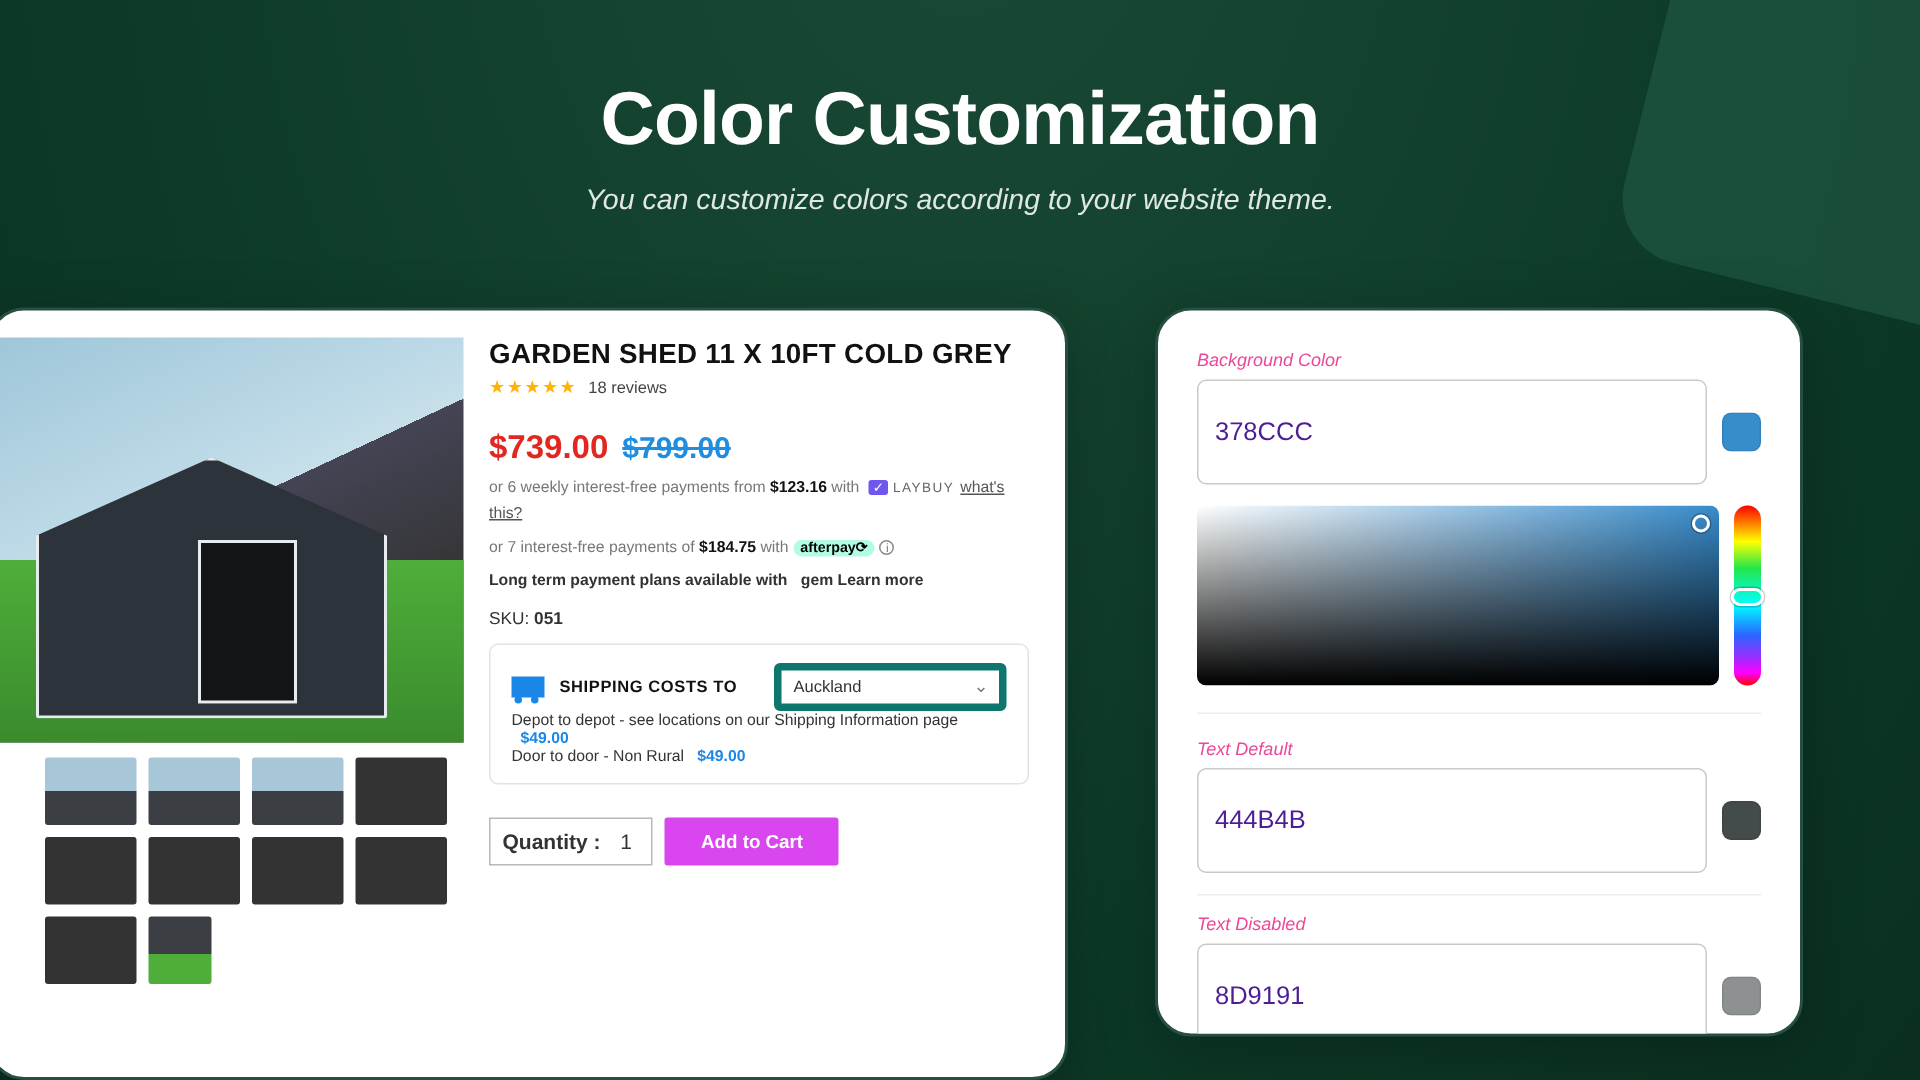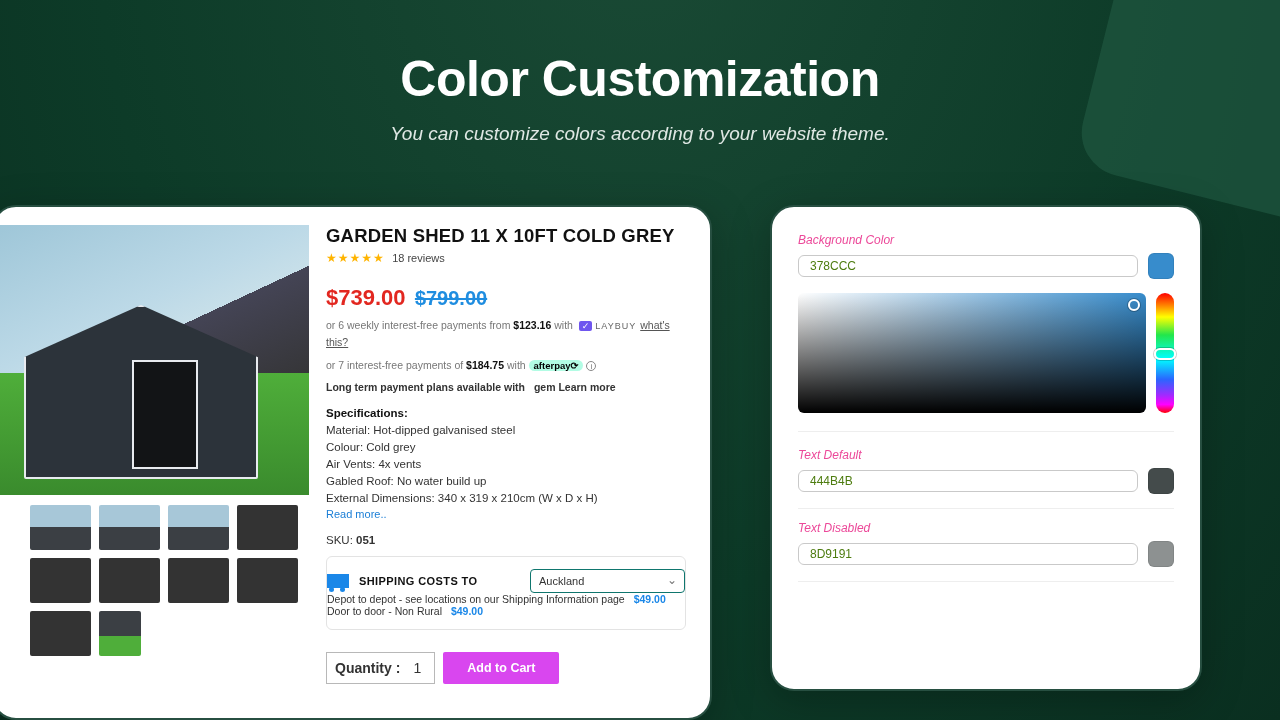--- a/index.html
+++ b/index.html
@@ -70,47 +70,47 @@
   .fin .lb-txt{ color:#666; letter-spacing:1px; font-size:9px; }
   .fin .wt{ text-decoration:underline; margin-left:4px; color:#555;}
   .fin .ap{ background:#b2fce4; color:#000; border-radius:8px; padding:0 5px; font-weight:700; font-size:9.5px;}
   .fin .info-ico{ display:inline-block;border:1px solid #888;border-radius:50%;width:10px;height:10px;font-size:8px;text-align:center;line-height:9px;color:#777;margin-left:3px;}
   .lt-row{ color:#333; font-size:10.5px; font-weight:700; margin-top:8px;}
   .specs{ margin-top:14px; font-size:11.5px; color:#333;}
   .specs b{color:#111;}
   .specs p{ margin-top:5px;}
   .rm{ color:#1a7ed6; font-size:11px; margin-top:4px; display:inline-block;}
   .sku{ font-size:11.5px; margin-top:14px; color:#333;}
-  .ship-box{ border:1px solid #e3e3e3; border-radius:6px; margin-top:10px; padding:12px 0;}
+  .ship-box{ border:1px solid #e3e3e3; border-radius:6px; margin-top:10px; padding:12px 14px;}
   .ship-head{ display:flex; align-items:center; gap:10px;}
   .truck{ width:22px;height:14px;background:#1a87e8;position:relative;}
   .truck::after{content:"";position:absolute;left:2px;bottom:-4px;width:5px;height:5px;background:#1a87e8;border-radius:50%;box-shadow:11px 0 #1a87e8;}
   .ship-title{ font-size:11px; font-weight:800; letter-spacing:.4px; color:#111;}
-  .ship-select{ margin-left:auto; border:1px solid #0f766e; border-radius:4px; padding:5px 22px 5px 8px; font-size:11px; color:#333; background:#fff; position:relative; width:155px;}
+  .ship-select{ margin-left:auto; border:5px solid #0f766e; border-radius:4px; padding:5px 22px 5px 8px; font-size:11px; color:#333; background:#fff; position:relative; width:155px;}
   .ship-select::after{content:"⌄"; position:absolute; right:7px; top:3px; color:#777; font-size:12px;}
   .ship-line{ font-size:10.5px; color:#333; }
   .ship-line .pr{ color:#1a87e8; font-weight:700; margin-left:6px;}
   .cart-row{ display:flex; gap:8px; margin-top:22px; align-items:stretch;}
   .qty{ border:1px solid #b8b8b8; padding:7px 8px; font-size:14px; color:#333; display:flex; align-items:center; gap:8px;}
   .qty b{font-weight:600;}
   .qty-val{ width:18px; text-align:center;}
   .atc{ background:#d946ef; color:#fff; border:none; padding:9px 24px; font-size:12.5px; font-weight:600; border-radius:2px;}
 
   
   .card-right{
     position:absolute; right:78px; top:0; width:432px; height:486px;
     background:#fff; border-radius:24px; border:2px solid #274f41;
     box-shadow:0 10px 40px rgba(0,0,0,.25);
     padding:26px 26px 22px;
     overflow:hidden;
   }
   .cr-row{ margin-bottom:14px; }
   .cr-label{ font-size:12px; color:#ec4899; margin-bottom:6px;font-style:italic;}
   .cr-field{ display:flex; gap:10px; align-items:center;}
-  .cr-input{ flex:1; border:1px solid #c9c9c9; border-radius:6px; padding:3px 11px; font-size:12px; color:#4d7c0f; background:#fff;}
+  .cr-input{ flex:1; border:1px solid #c9c9c9; border-radius:6px; padding:24px 11px; font-size:17px; color:#4c1d95; background:#fff;}
   .cr-sw{ width:26px; height:26px; border-radius:6px; border:1px solid rgba(0,0,0,.08);}
   .cr-picker{ display:flex; gap:10px; margin-top:8px; margin-bottom:16px; padding-bottom:18px; border-bottom:1px solid #eee;}
   .cr-grad{
     flex:1; height:120px; border-radius:6px; position:relative;
     background:
       linear-gradient(to top, #000 0%, rgba(0,0,0,0) 100%),
       linear-gradient(to right, #fff 0%, #378ccc 100%);
   }
   .cr-grad-ind{ position:absolute; top:6px; right:6px; width:12px; height:12px; border:2px solid #fff; border-radius:50%; box-shadow:0 0 0 1px rgba(0,0,0,.25);}
   .cr-hue{
@@ -168,29 +168,20 @@
       </div>
       <div class="fin">
         <span>or 7 interest-free payments of </span><b>$184.75</b><span> with </span><span class="ap">afterpay⟳</span><span class="info-ico">i</span>
       </div>
       <div class="lt-row">
         <span>Long term payment plans available with</span>
         <span class="gem" style="margin-left:6px">gem</span>
         <span class="lm">Learn more</span>
       </div>
 
-      <div class="specs">
-        <b>Specifications:</b>
-        <p>Material: Hot-dipped galvanised steel</p>
-        <p>Colour: Cold grey</p>
-        <p>Air Vents: 4x vents</p>
-        <p>Gabled Roof: No water build up</p>
-        <p>External Dimensions: 340 x 319 x 210cm (W x D x H)</p>
-        <a class="rm">Read more..</a>
-      </div>
 
       <div class="sku">
         <span>SKU: </span><b>051</b>
       </div>
 
       <div class="ship-box">
         <div class="ship-head">
           <span class="truck"></span>
           <span class="ship-title">SHIPPING COSTS TO</span>
           <div class="ship-select">Auckland</div>

